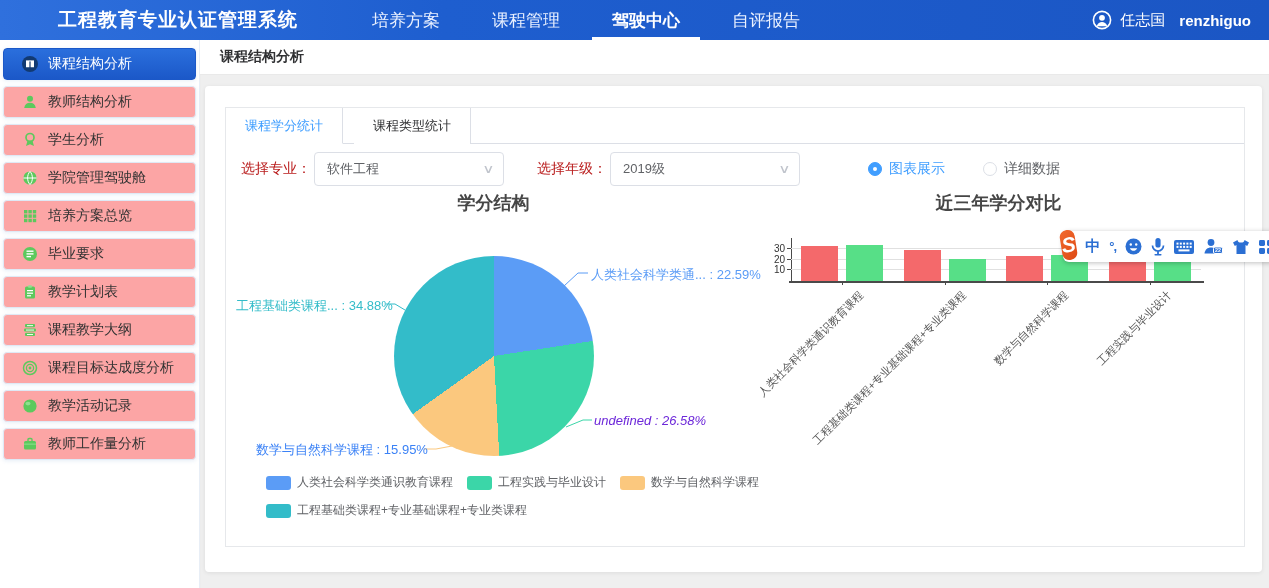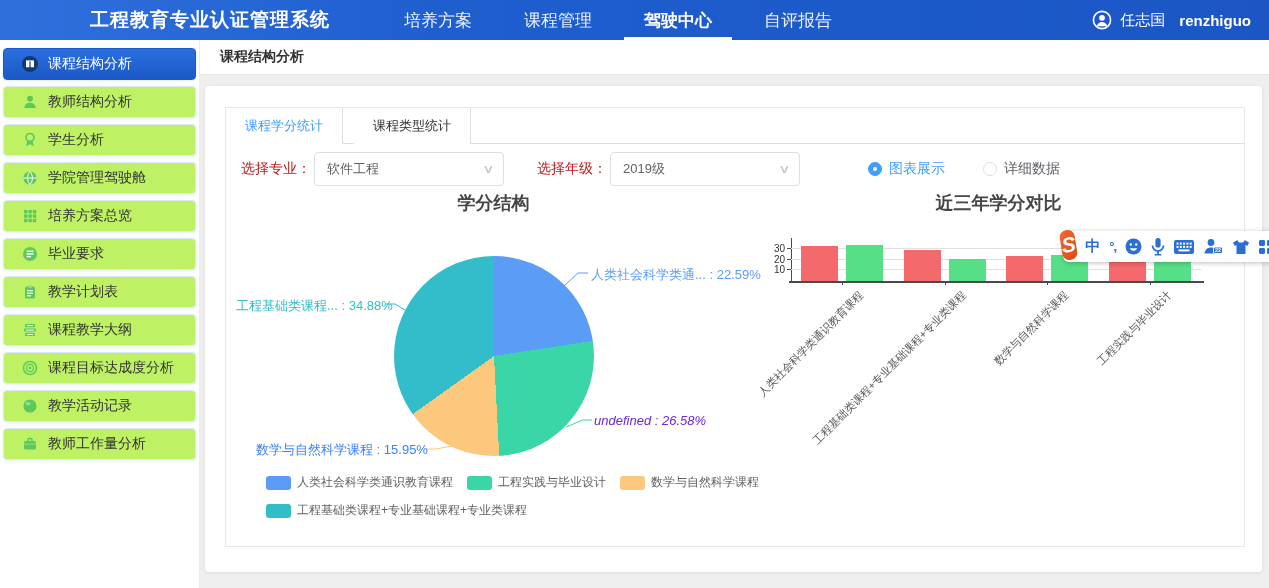--- a/index.html
+++ b/index.html
@@ -3,38 +3,38 @@
 <meta charset="utf-8">
 <style>
   * { margin:0; padding:0; box-sizing:border-box; }
   html,body { width:1269px; height:588px; overflow:hidden; background:#ededed;
     font-family:"Liberation Sans","DejaVu Sans",sans-serif; }
   #app { position:relative; width:1269px; height:588px; }
 
   
   .navbar { position:absolute; left:0; top:0; width:1269px; height:40px;
     background:linear-gradient(90deg,#2f70dd 0%,#1e5ecf 35%,#1b56c4 100%);
-    display:flex; align-items:center; z-index:5;padding-left:32px; }
+    display:flex; align-items:center; z-index:5; }
   .nav-title { color:#fff; font-size:19px; font-weight:bold; margin-left:58px; letter-spacing:1px; }
   .nav-items { display:flex; margin-left:48px; height:40px; }
   .nav-item { position:relative; color:#eaf1ff; font-size:17px; padding:0 26px;
     display:flex; align-items:center; cursor:pointer; }
   .nav-item.active { color:#fff; font-weight:bold; }
   .nav-item.active::after { content:""; position:absolute; left:6px; right:6px; bottom:0;
     height:3px; background:#fff; }
   .nav-user { position:absolute; right:18px; top:0; height:40px; display:flex;
     align-items:center; color:#fff; font-size:15px; cursor:pointer; }
   .nav-user .uname { margin:0 14px 0 8px; }
   .nav-user .uacct { font-weight:bold; }
 
   
   .sidebar { position:absolute; left:0; top:40px; width:200px; height:548px;
     background:#fff; border-right:1px solid #e8eef6; padding-top:8px; }
   .side-item { position:relative; margin:0 3px 6px 3px; height:32px; border:1px solid #dfe9f5;
-    border-radius:4px; background:#bef264; display:flex; align-items:center;
+    border-radius:4px; background:#fca5a5; display:flex; align-items:center;
     box-shadow:0 1px 4px rgba(120,160,210,.18); cursor:pointer; }
   .side-item .sicon { width:16px; height:16px; margin:0 10px 0 18px; flex:none; }
   .side-item .slabel { font-size:14px; color:#333; white-space:nowrap; }
   .side-item.active { background:linear-gradient(180deg,#2a6fdd,#1b58c8); border-color:#1b58c8; }
   .side-item.active .slabel { color:#fff; }
 
   
   .breadcrumb-bar { position:absolute; left:200px; top:40px; width:1069px; height:35px;
     background:#fff; border-bottom:1px solid #e9e9e9; display:flex; align-items:center; }
   .breadcrumb-text { font-size:14px; font-weight:bold; color:#303133; margin-left:20px; }

